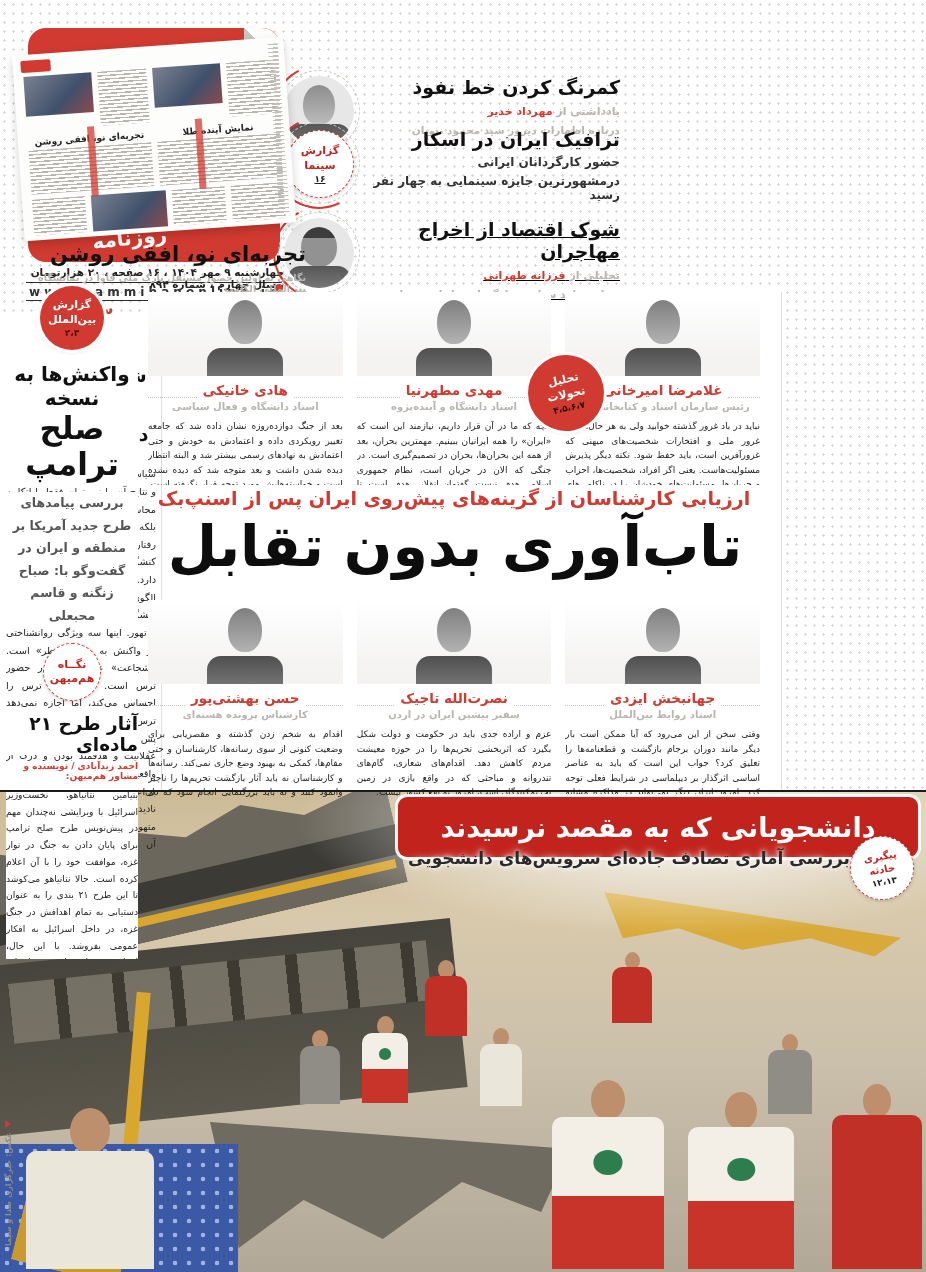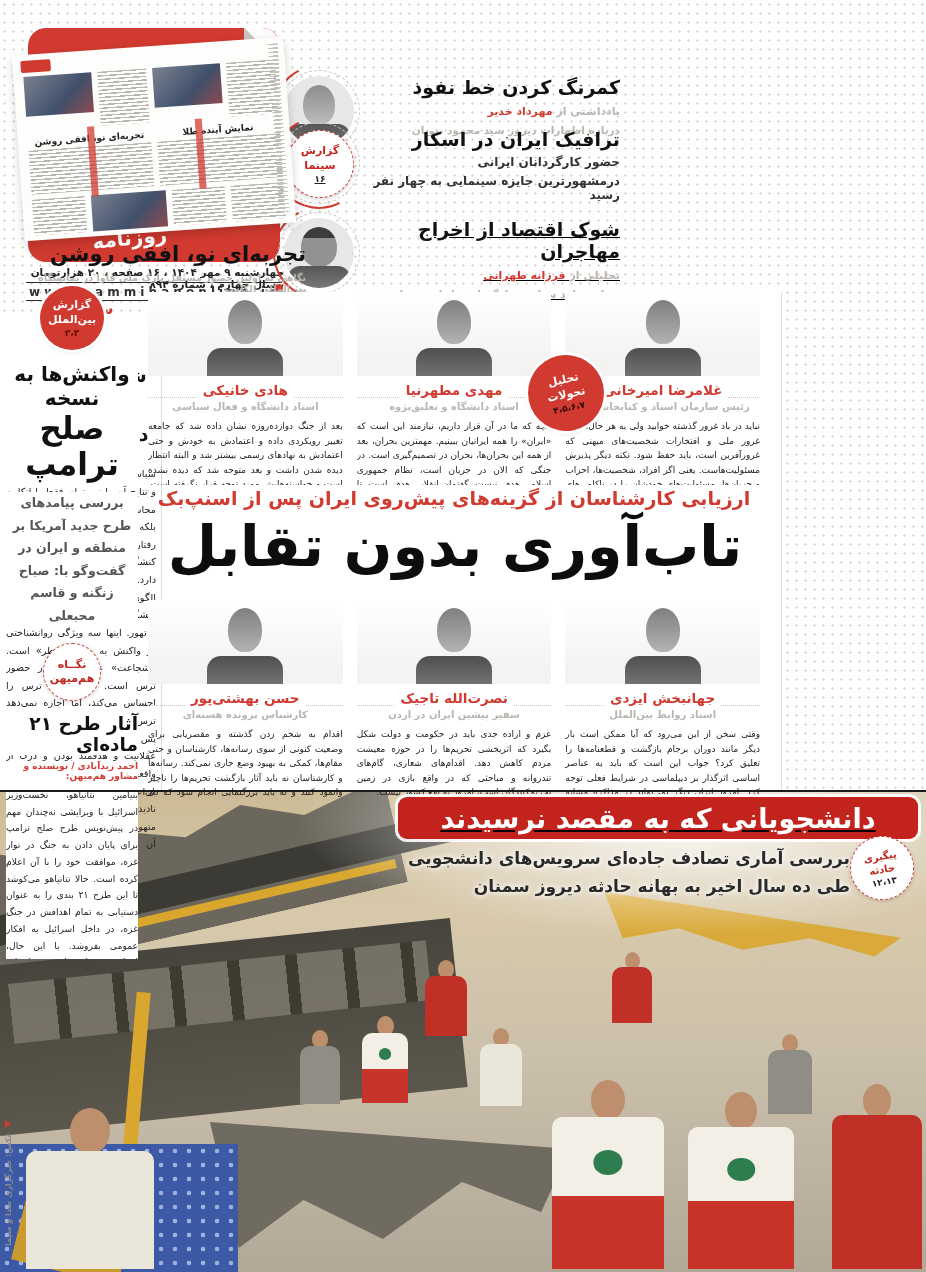--- a/index.html
+++ b/index.html
@@ -205,24 +205,23 @@
   }
   .person.rc .torso::after {
     content:""; position:absolute; left:50%; top:22%; transform:translateX(-50%);
     width:26%; height:16%; border-radius:50%; background:#2e7d4f;
   }
   .person.red .torso { background:#c03026; }
   .person.white .torso { background:#ebe6da; }
   .person.grey .torso { background:#8f8d86; }
 
   .banner {
-    position:absolute; left:398px; top:797px; width:520px; height:42px; z-index:5;
+    position:absolute; left:398px; top:797px; width:520px; height:60px; z-index:5;
     background:#c2241d; border-radius:9px; display:flex; align-items:center; justify-content:center;
     box-shadow:0 0 0 3px rgba(255,255,255,.9);
-    text-decoration:underline;
   }
   .banner span { color:#fff; font-size:27px; font-weight:900; letter-spacing:-1px; }
   .acc-sub { position:absolute; z-index:5; text-align:right; font-weight:900; color:#2a2a2a;
     text-shadow:0 0 4px #fff,0 0 8px #fff; }
   .acc-sub1 { left:190px; top:848px; width:660px; font-size:17px; }
   .acc-sub2 { left:190px; top:876px; width:660px; font-size:17px; }
   .badge-acc { position:absolute; left:850px; top:836px; width:64px; height:64px; z-index:6; transform:rotate(-10deg); }
   .badge-acc .l { font-size:10px; }
   .photo-credit {
     position:absolute; left:4px; top:1120px; height:150px; z-index:6;
@@ -365,21 +364,21 @@
     </div>
     <div class="expert">
       <div class="portrait">
           <div class="bust"></div>
         </div>
       <div class="nameline">
           <i class="dl"></i>
           <span class="nm">مهدی مطهرنیا</span>
           <i class="dl"></i>
         </div>
-      <div class="rolel">استاد دانشگاه و تعلیق‌پژوه</div>
+      <div class="rolel">استاد دانشگاه و آینده‌پژوه</div>
       <div class="quote">آنچه که ما در آن قرار داریم، نیازمند این است که «ایران» را همه ایرانیان ببینیم. مهمترین بحران، بعد از همه این بحران‌ها، بحران در تصمیم‌گیری است. در جنگی که الان در جریان است، نظام جمهوری اسلامی هدف نیست، گفتمان انقلابی هدف است. تا این گفتمان را خالی و تهی نکنند، وارد مرحله جنگ ساختاری نخواهند شد.</div>
     </div>
     <div class="expert">
       <div class="portrait">
           <div class="bust"></div>
         </div>
       <div class="nameline">
           <i class="dl"></i>
           <span class="nm">هادی خانیکی</span>
           <i class="dl"></i>
@@ -515,21 +514,20 @@
         <div class="head" style="width:40px;height:46px;"></div>
         <div class="torso" style="width:128px;height:118px;"></div>
       </div>
     <div class="fog"></div>
   </div>
 
   <div class="banner">
     <span>دانشجویانی که به مقصد نرسیدند</span>
   </div>
   <div class="acc-sub acc-sub1">بررسی آماری تصادف جاده‌ای سرویس‌های دانشجویی</div>
-  <div class="acc-sub acc-sub2">طی ده سال اخیر به بهانه حادثه دیروز سمنان</div>
 
   <div class="badge whitefill badge-acc">
     <span class="l">پیگیری</span>
     <span class="l">حادثه</span>
     <span class="num" style="color:#222;">۱۲،۱۳</span>
   </div>
 
   <div class="photo-credit">
     <span class="credit-tri"></span>
     <span>عکس: خبرگزاری صدا و سیما</span>

